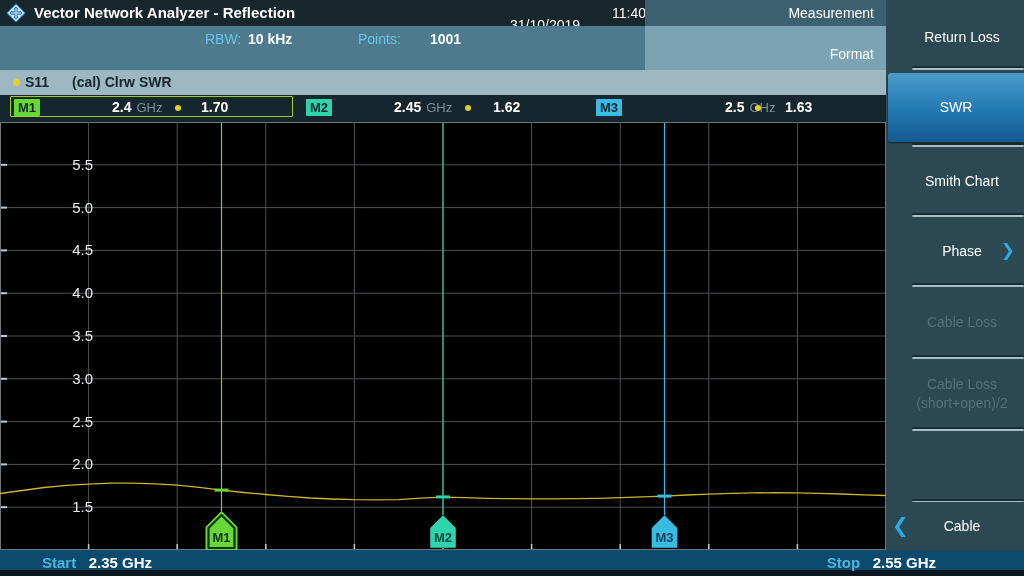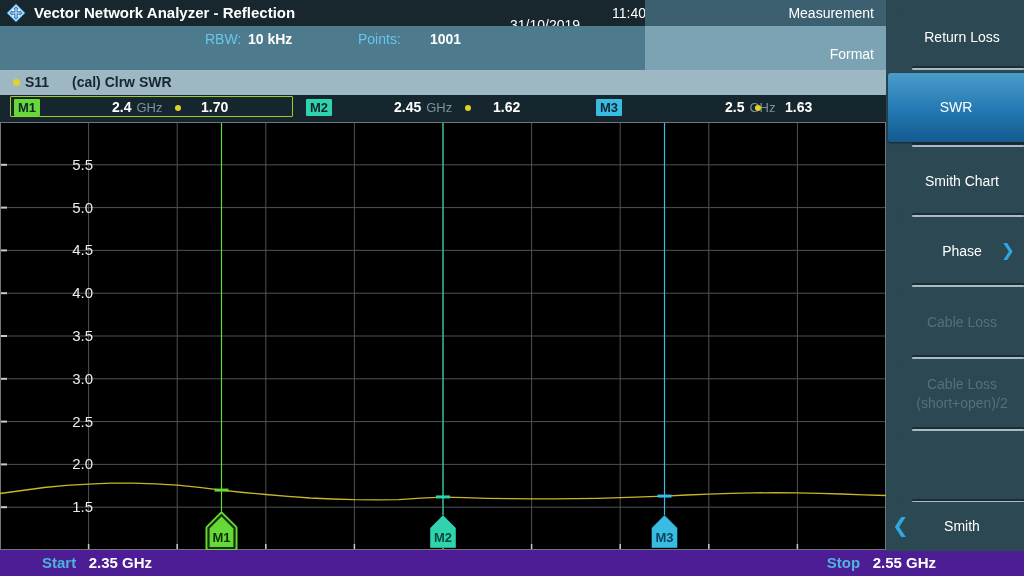--- a/index.html
+++ b/index.html
@@ -36,21 +36,21 @@
   .mfreq { position:absolute; top:4px; color:#fff; font-size:14px; font-weight:700; white-space:nowrap; }
   .munit { color:#7e909a; font-weight:400; font-size:13px; margin-left:5px; }
   .mdot { position:absolute; top:10px; width:6px; height:6px; border-radius:50%; background:#e3d127; }
   .mval { position:absolute; top:4px; color:#fff; font-size:14px; font-weight:700; }
   
   .graph { position:absolute; left:0; top:122px; width:886px; height:428px; background:#000; }
   .graph svg { display:block; }
   .ylab { font-size:15px; fill:#e9ecec; font-family:"Liberation Sans","DejaVu Sans",sans-serif; }
   .msym-label { font-size:13px; font-weight:700; font-family:"Liberation Sans","DejaVu Sans",sans-serif; }
   
-  .footer { position:absolute; left:0; top:550px; width:1024px; height:26px; background:#4c1d95; }
+  .footer { position:absolute; left:0; top:550px; width:1024px; height:20px; background:#0c4a6e; }
   .fstart { position:absolute; left:42px; top:4px; white-space:nowrap; }
   .fstop { position:absolute; right:88px; top:4px; white-space:nowrap; }
   .flabel { color:#4fb3d9; font-size:15px; font-weight:700; }
   .fvalue { color:#fff; font-size:15px; font-weight:700; margin-left:8px; }
   
   .sidebar { position:absolute; left:886px; top:0; width:138px; height:551px; background:#2c4852; }
   .sep { position:absolute; left:26px; right:0; height:2px; background:#a7bcc4; border-radius:2px;
     box-shadow:0 -2px 0 #1c2d34; }
   .sbtn { position:absolute; left:14px; right:0; background:#2c4852; color:#fff; font-size:14px;
     display:flex; flex-direction:column; align-items:center; justify-content:center;
@@ -213,18 +213,18 @@
       </div>
       <div class="sbtn disabled" style="top: 290px; height: 64px;">
         <span class="sline">Cable Loss</span>
       </div>
       <div class="sbtn disabled" style="top: 362px; height: 64px;">
         <span class="sline">Cable Loss</span>
         <span class="sline">(short+open)/2</span>
       </div>
       <div class="sbtn" style="top: 434px; height: 64px;"></div>
       <div class="sbtn" style="top: 502px; height: 48px;">
-        <span class="sline">Smith</span>
+        <span class="sline">Cable</span>
         <span class="bchev">❮</span>
       </div>
     </div>
 
 </div>
 
 </body></html>

